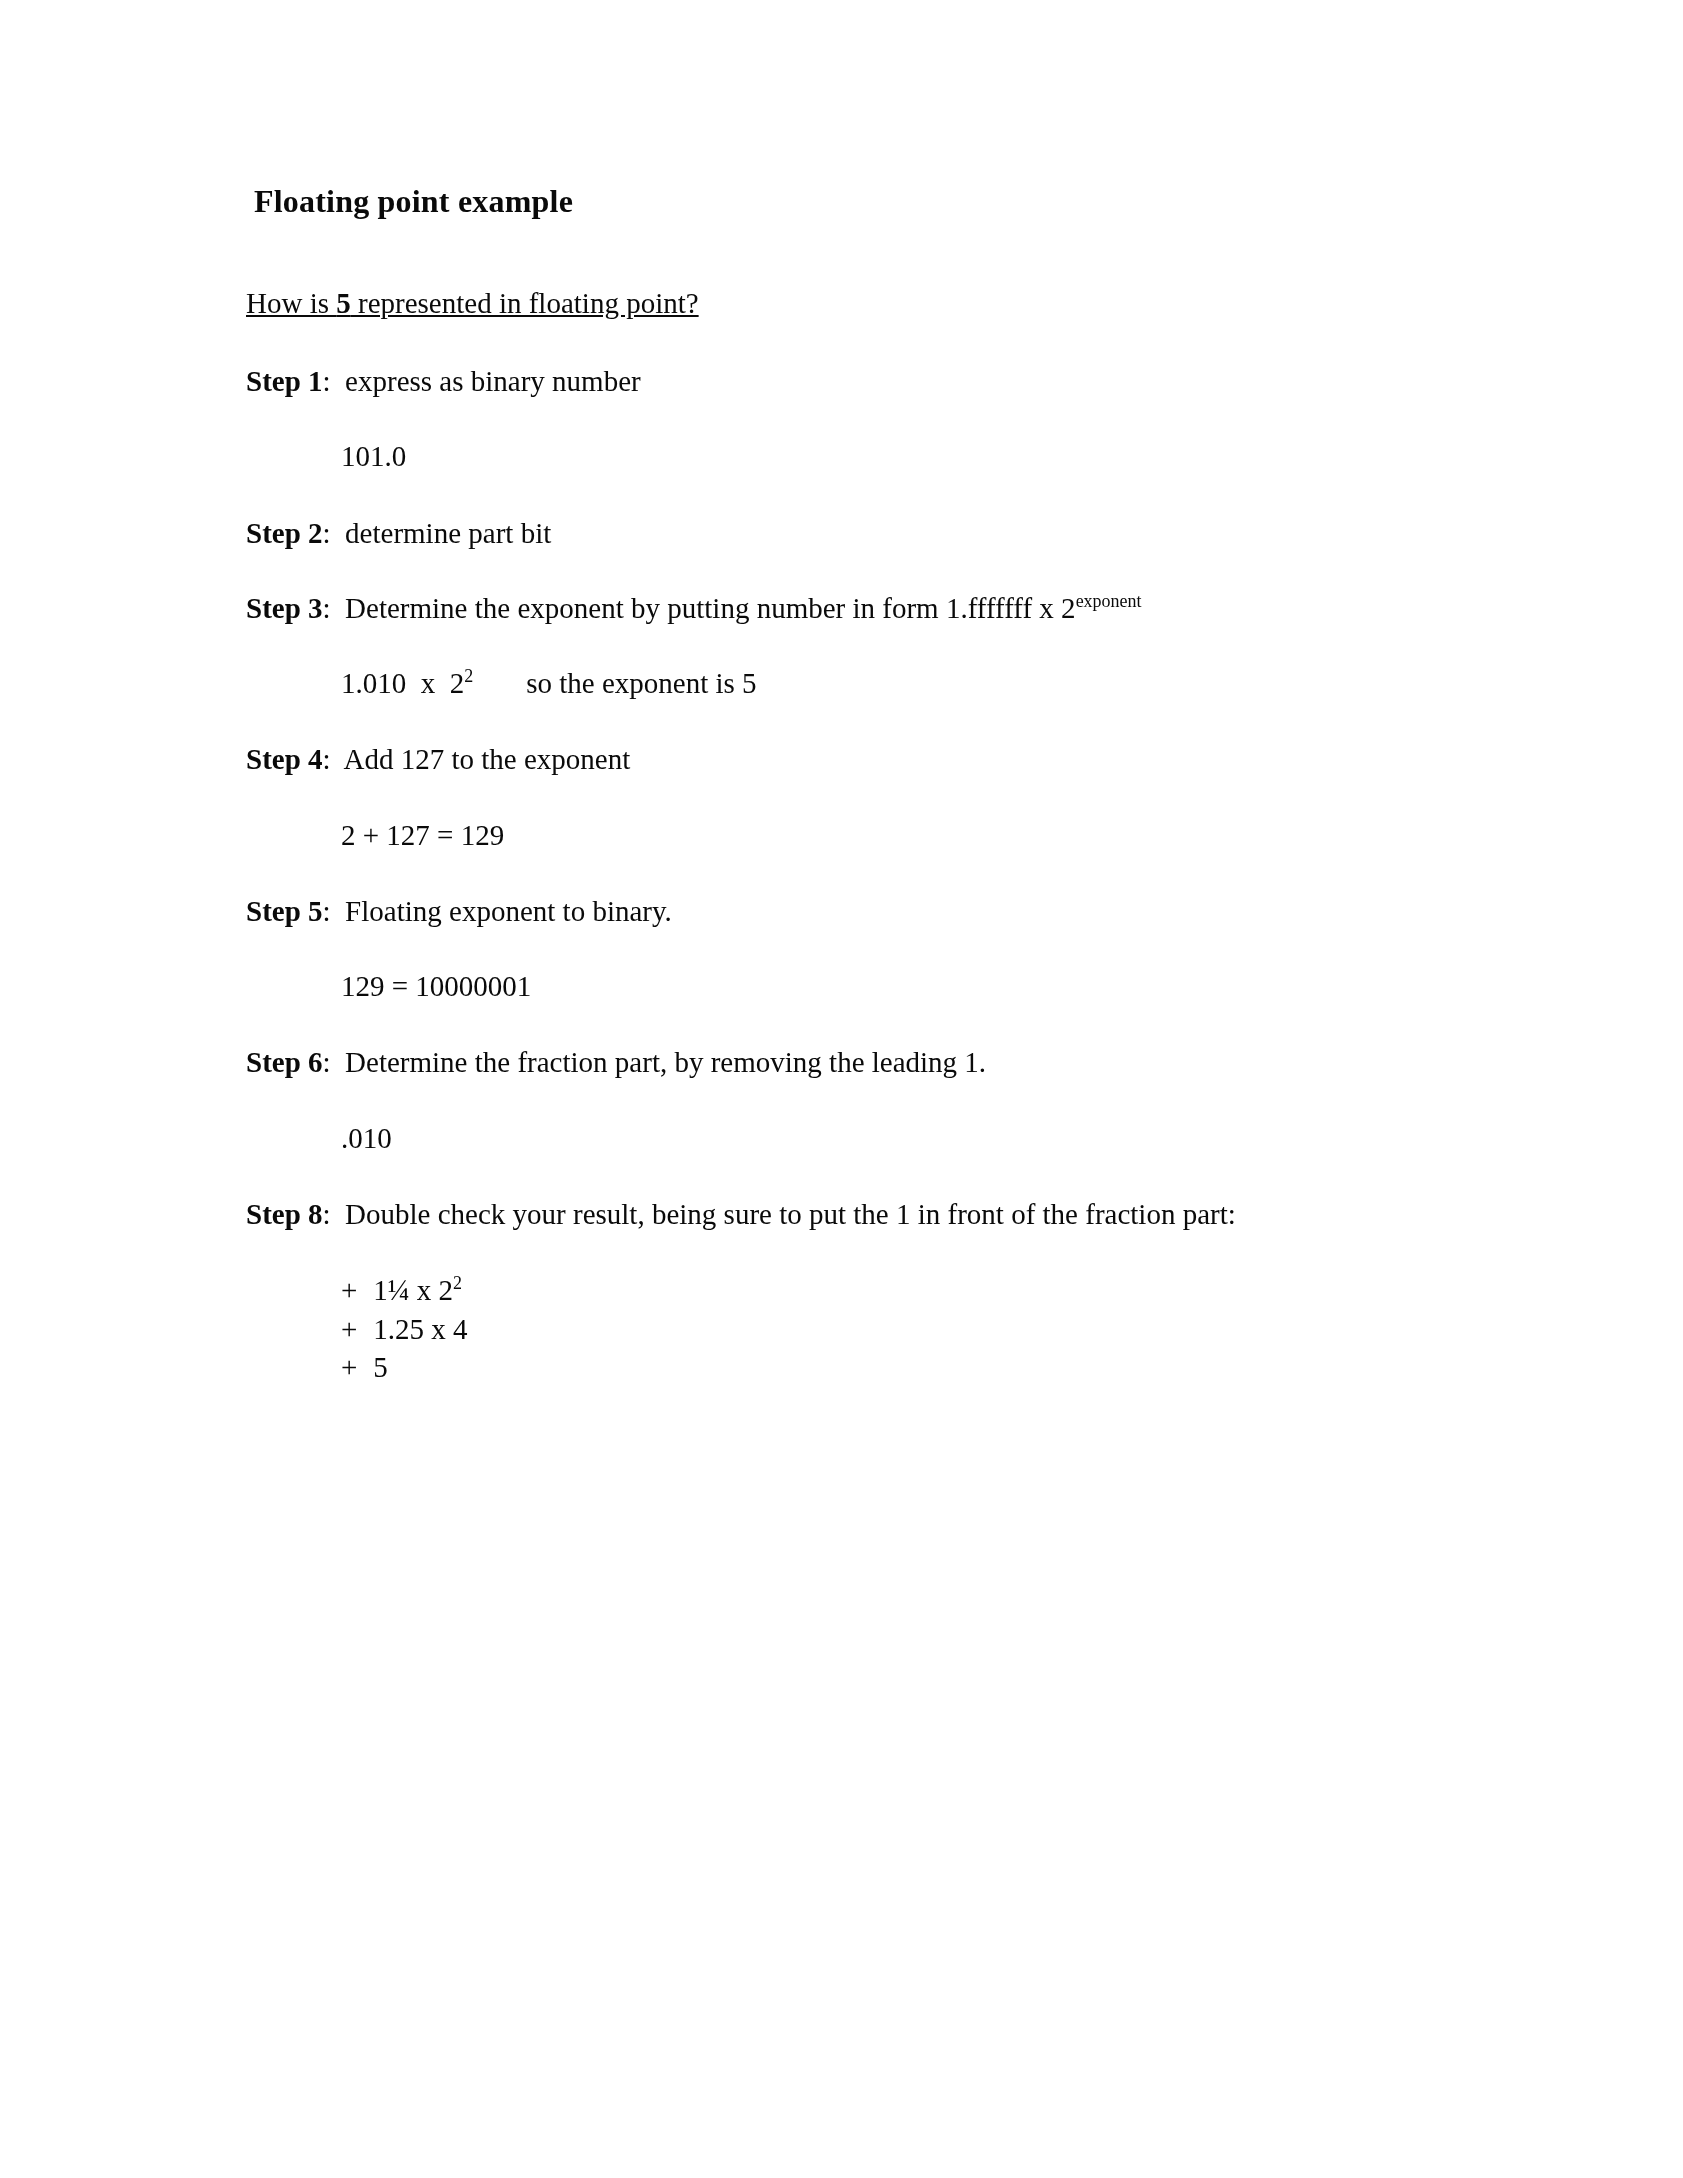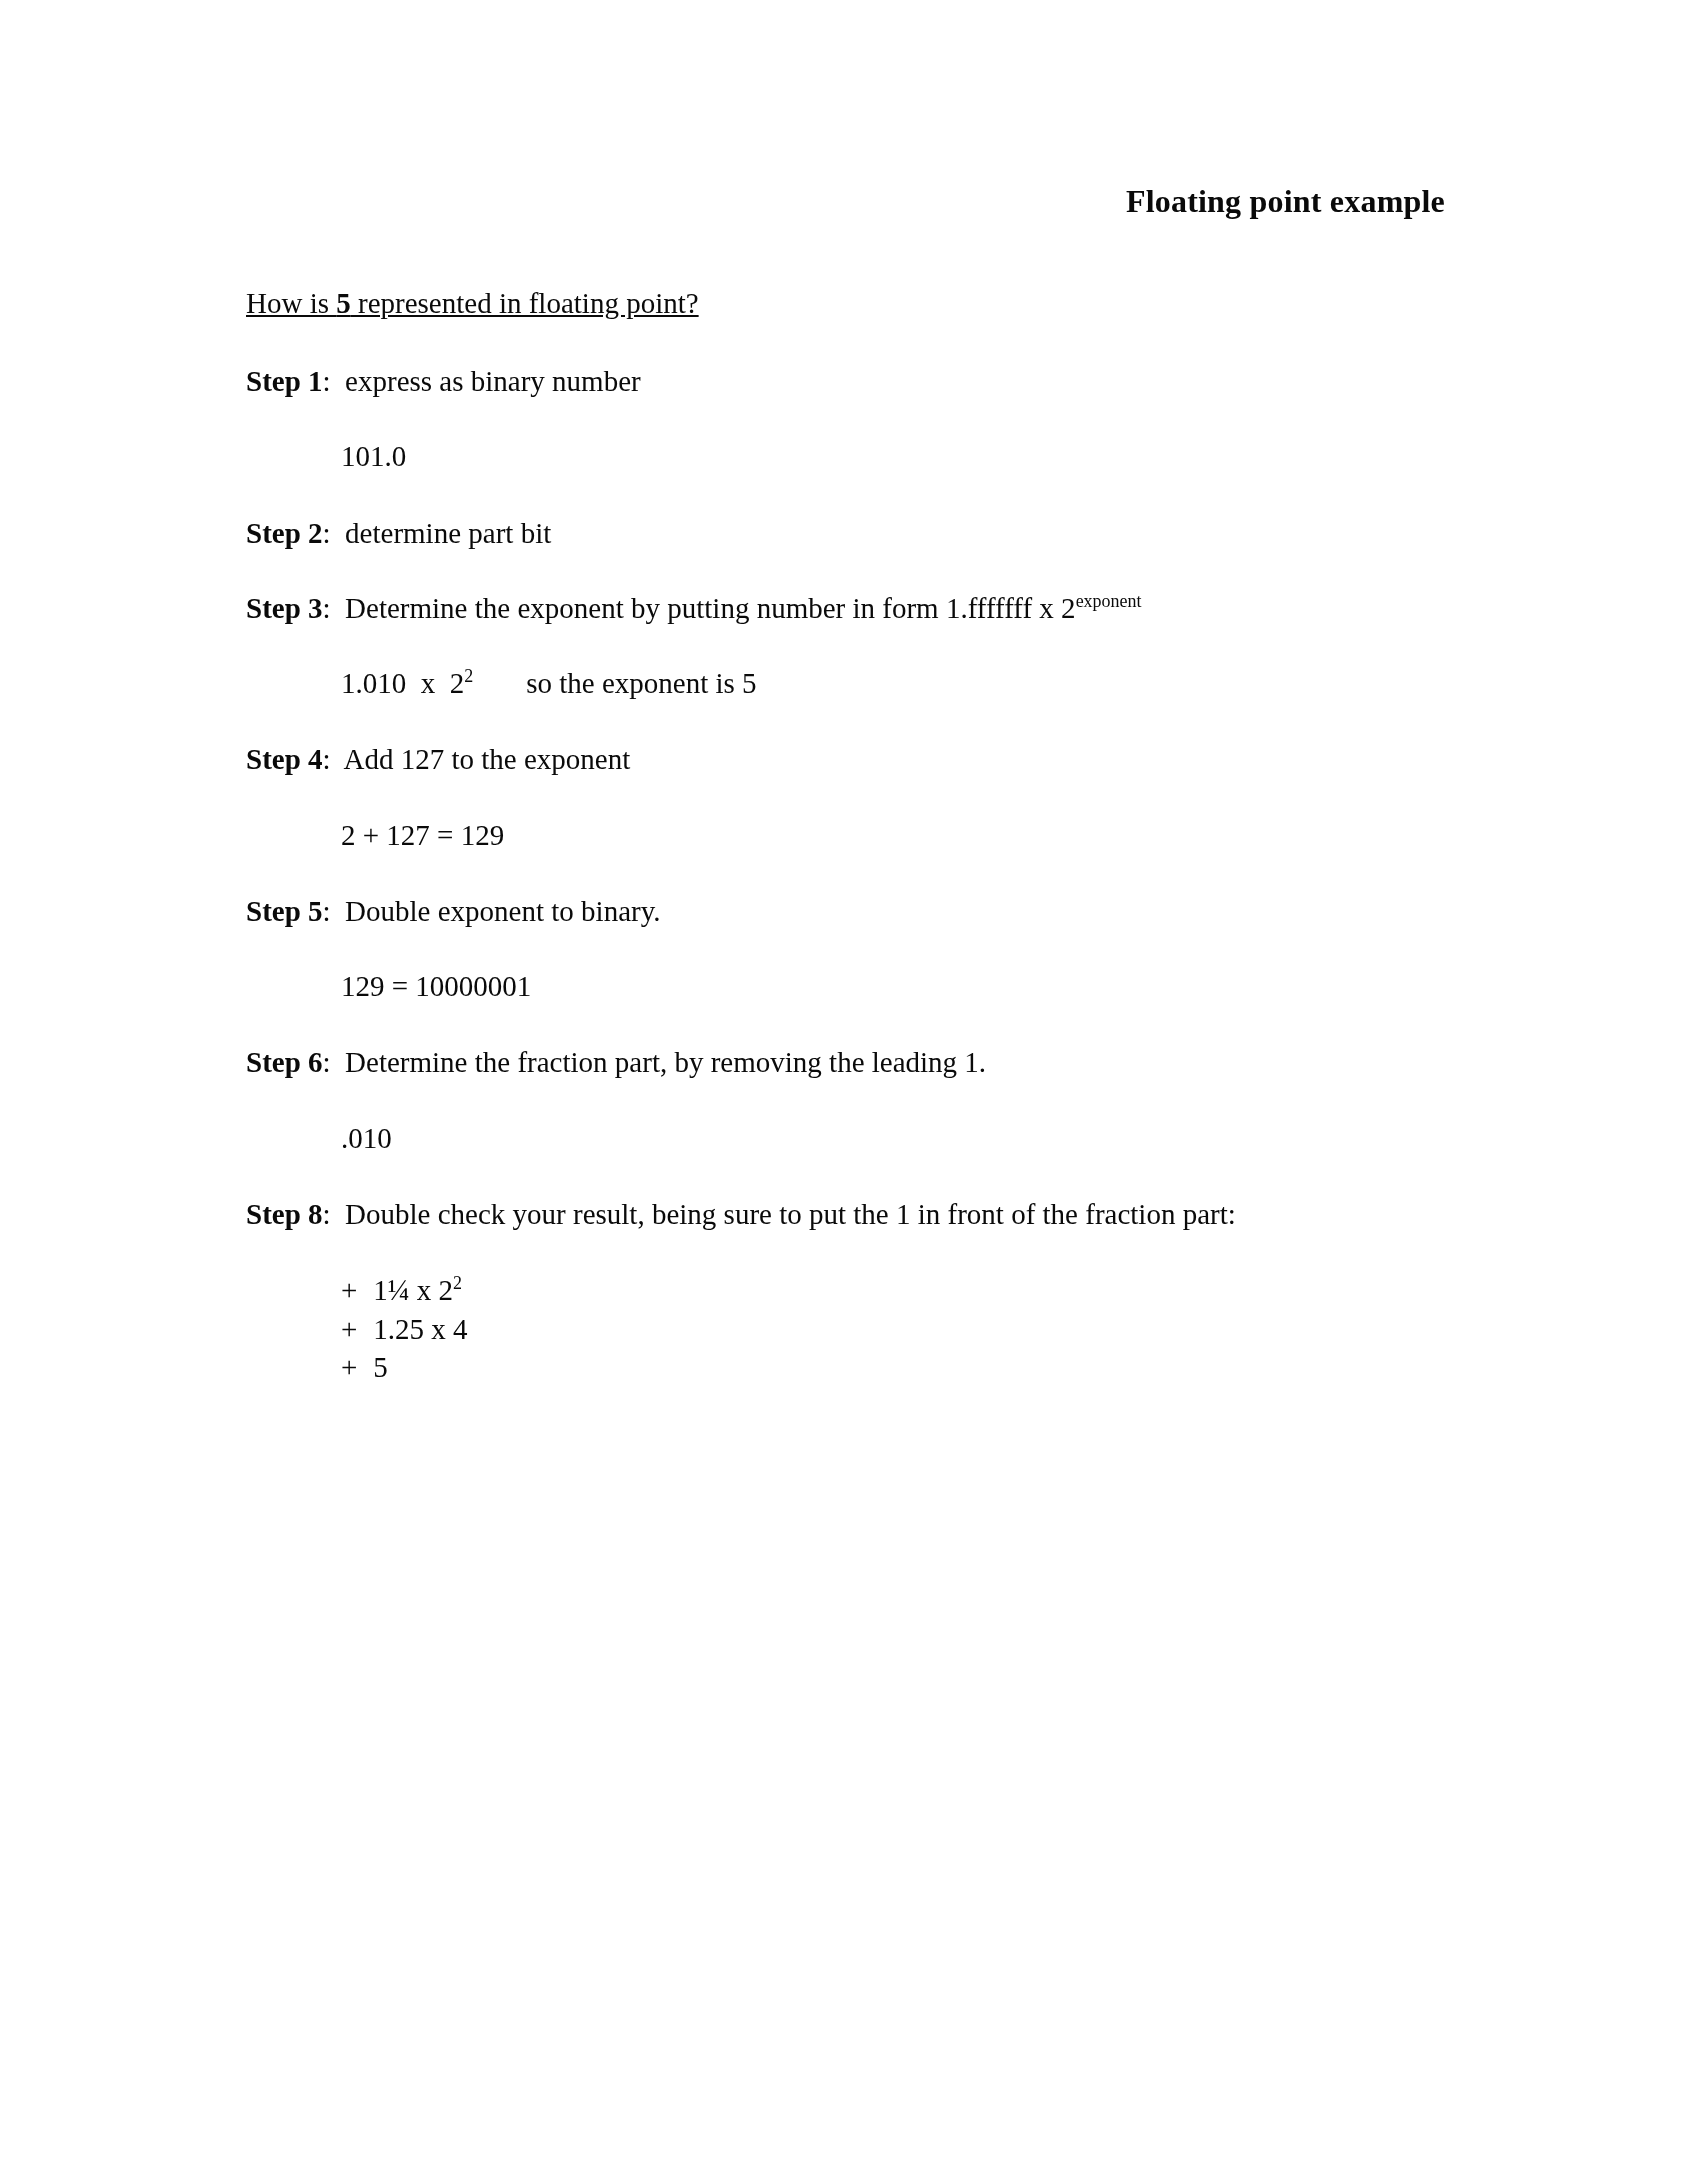--- a/index.html
+++ b/index.html
@@ -21,21 +21,20 @@
     background: #ffffff;
     box-sizing: border-box;
     padding: 183px 238px 0 246px;
   }
   .doc-title {
     font-size: 32px;
     font-weight: bold;
     letter-spacing: 0.2px;
     margin: 0 0 65px 8px;
     line-height: 1.15;
-    text-align: right;
   }
   .para {
     font-size: 29px;
     line-height: 1.25;
     margin: 0 0 39px 0;
     white-space: pre-wrap;
   }
   .para.indent {
     padding-left: 95px;
     margin-bottom: 40px;
@@ -83,21 +82,21 @@
   <p class="para indent">101.0</p>
 
   <p class="para"><span class="step-label">Step 2</span><span>:</span><span>  determine part bit</span></p>
 
   <p class="para"><span class="step-label">Step 3</span><span>:</span><span>  Determine the exponent by putting number in form 1.fffffff x 2</span><sup>exponent</sup></p>
   <p class="para indent"><span>1.010  x  2</span><sup>2</sup><span class="gap-wide"></span><span>so the exponent is 5</span></p>
 
   <p class="para"><span class="step-label">Step 4</span><span>:</span><span>  Add 127 to the exponent</span></p>
   <p class="para indent">2 + 127 = 129</p>
 
-  <p class="para"><span class="step-label">Step 5</span><span>:</span><span>  Double exponent to binary.</span></p>
+  <p class="para"><span class="step-label">Step 5</span><span>:</span><span>  Floating exponent to binary.</span></p>
   <p class="para indent">129 = 10000001</p>
 
   <p class="para"><span class="step-label">Step 6</span><span>:</span><span>  Determine the fraction part, by removing the leading 1.</span></p>
   <p class="para indent">.010</p>
 
 
   <p class="para"><span class="step-label">Step 8</span><span>:</span><span>  Double check your result, being sure to put the 1 in front of the fraction part:</span></p>
 
   <div class="verify-block">
     <div class="verify-line"><span>+</span><span class="gap-small"></span><span>1¼ x 2</span><sup>2</sup></div>

